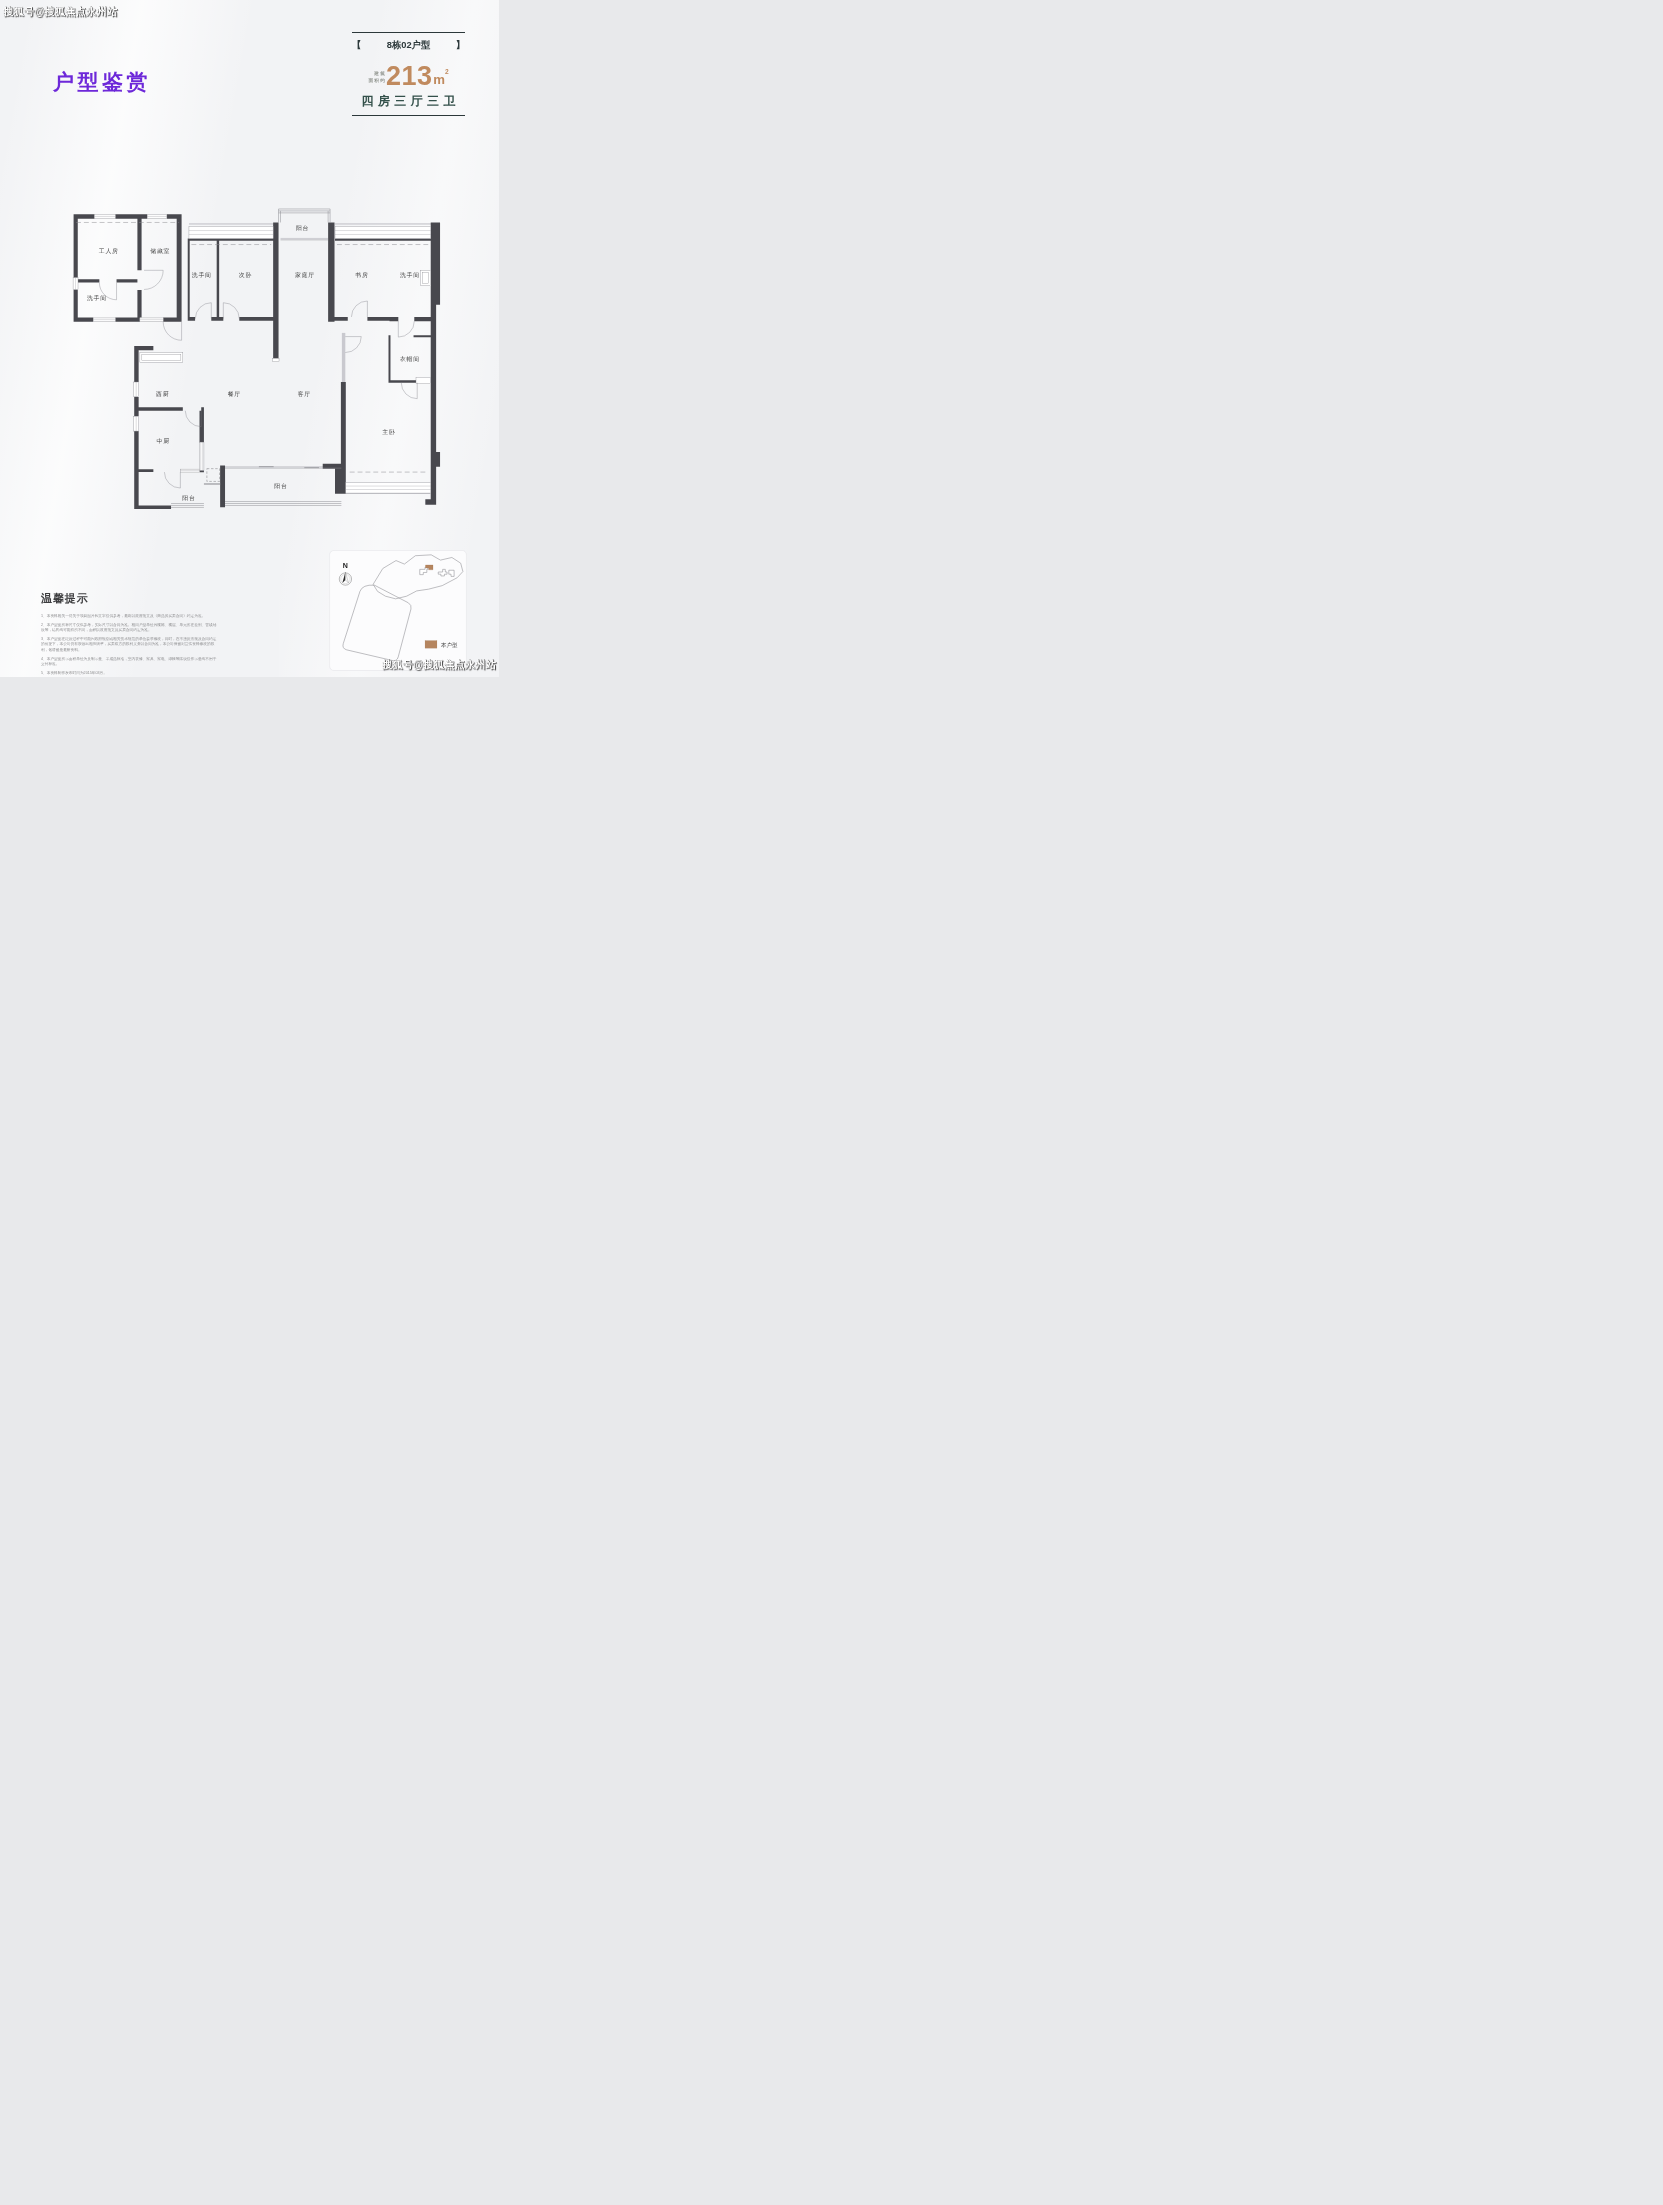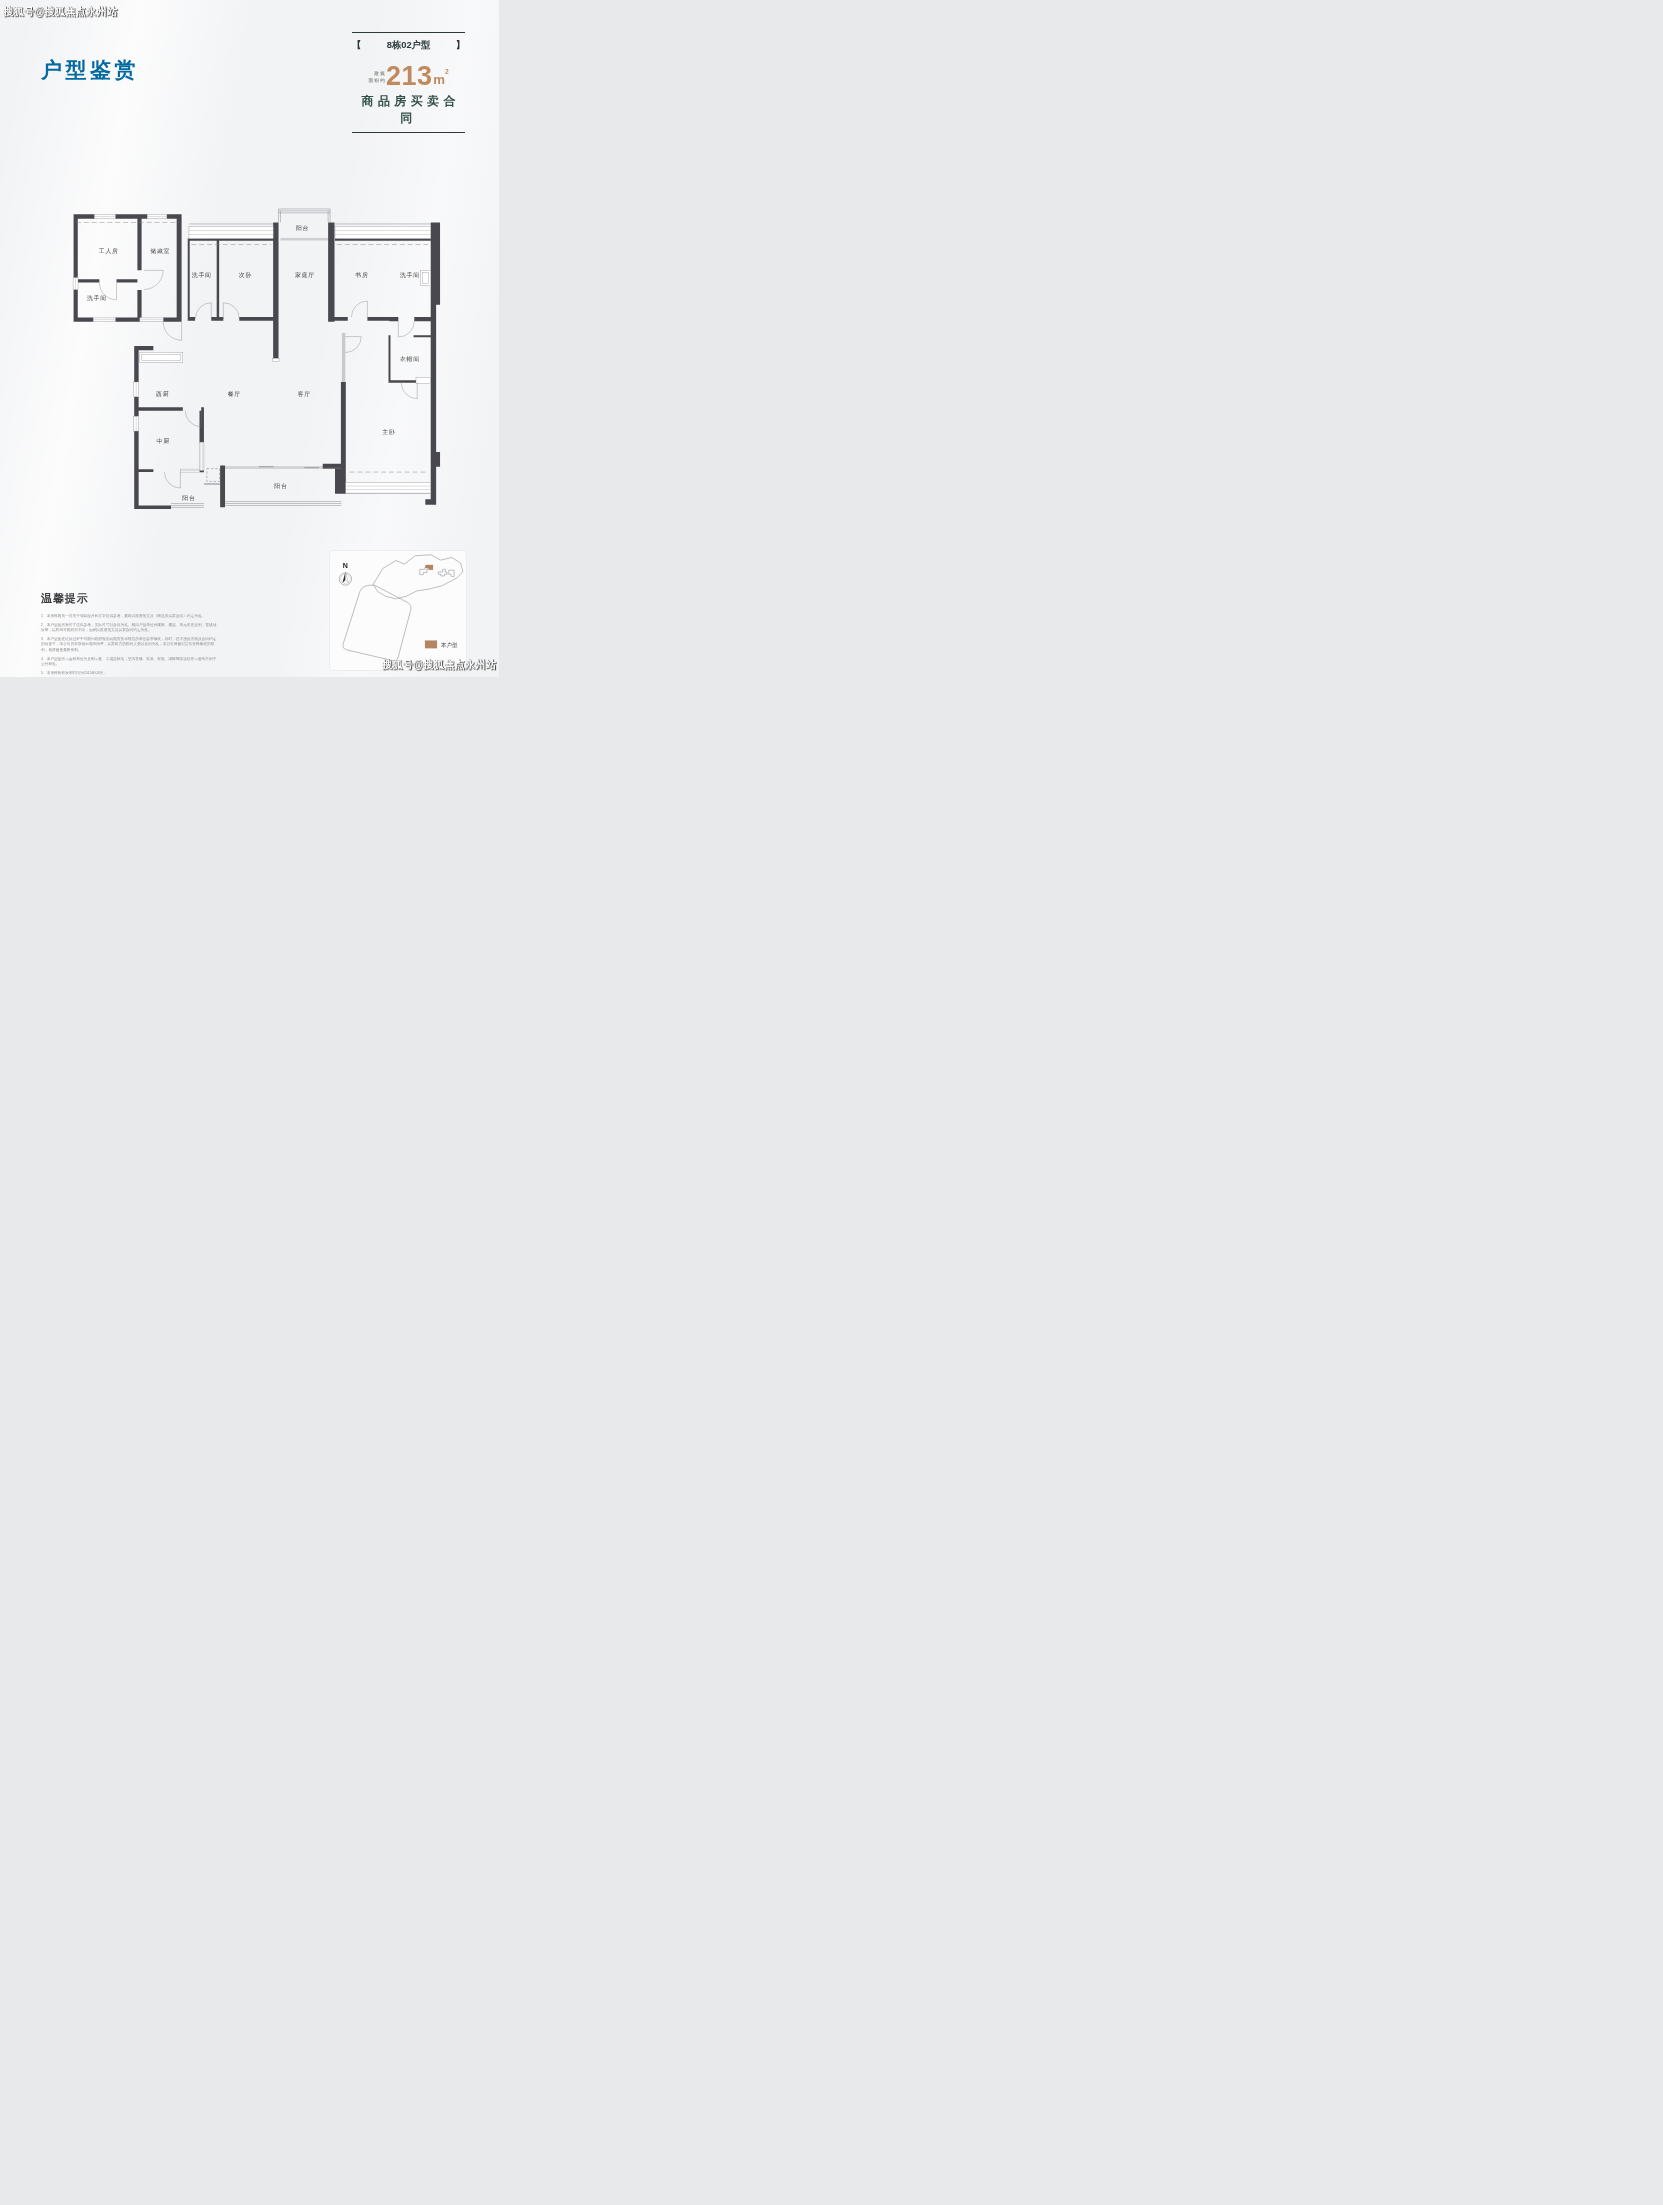--- a/index.html
+++ b/index.html
@@ -5,22 +5,22 @@
   html,body{margin:0;padding:0;background:#e8e9eb;}
   .page{position:relative;width:499px;height:677px;background:#f2f3f5;overflow:hidden;
         font-family:"Liberation Sans",sans-serif;}
   .bg-streak{position:absolute;top:0;height:100%;pointer-events:none;}
   .s1{left:-79px;width:362px;background:linear-gradient(100deg,rgba(255,255,255,0) 22%,rgba(255,255,255,.75) 46%,rgba(255,255,255,0) 70%);}
   .s2{right:-53px;width:273px;background:linear-gradient(100deg,rgba(255,255,255,0) 25%,rgba(255,255,255,.5) 50%,rgba(255,255,255,0) 75%);}
   .watermark{position:absolute;font-size:10px;font-weight:bold;color:#fff;letter-spacing:0.4px;
              text-shadow:0.4px 0.4px 0 #1c1c1c,0.9px 0.9px 0.9px rgba(0,0,0,.6);white-space:nowrap;}
   .wm-top{left:3.5px;top:5.3px;}
   .wm-bottom{right:2.6px;top:658px;}
-  .title{position:absolute;left:41px;top:56px;margin:0;font-size:21px;font-weight:bold;
-         color:#0369a1;letter-spacing:3.5px;text-align:right;}
+  .title{position:absolute;left:41px;top:56px;margin:12px;font-size:21px;font-weight:bold;
+         color:#6d28d9;letter-spacing:3.5px;text-align:right;}
   .unit-card{position:absolute;left:352px;top:32px;width:113px;text-align:center;}
   .rule{height:0.9px;background:#2c383a;}
   .unit-name-row{display:flex;justify-content:space-between;align-items:center;margin-top:5.7px;
                  font-size:9.3px;font-weight:bold;color:#2c383a;}
   .area-row{margin-top:13px;display:flex;justify-content:center;align-items:flex-end;color:#c08a5e;}
   .area-prefix{display:flex;flex-direction:column;font-size:4.6px;color:#8f938d;margin-bottom:4px;
                letter-spacing:1.3px;line-height:1.4;text-align:right;font-weight:bold;}
   .area-value{font-size:27px;font-weight:bold;line-height:.88;letter-spacing:0.4px;}
   .area-unit{font-size:13.2px;font-weight:bold;margin:0 0 0.9px 0.9px;}
   .area-sup{font-size:6.6px;font-weight:bold;transform:translateY(-13.2px);display:inline-block;}
@@ -54,21 +54,21 @@
     </div>
     <div class="area-row">
       <span class="area-prefix">
         <span>建筑</span>
         <span>面积约</span>
       </span>
       <span class="area-value">213</span>
       <span class="area-unit">m</span>
       <span class="area-sup">2</span>
     </div>
-    <div class="layout-row">商品房买卖合同</div>
+    <div class="layout-row">四房三厅三卫</div>
     <div class="rule bottom"></div>
   </div>
 
   <svg class="floorplan" viewBox="0 0 1540 1270" xmlns="http://www.w3.org/2000/svg">
 
     <g fill="#cfcfd4">
       <rect x="505" y="98" width="343" height="6"></rect>
       <rect x="1100" y="98" width="400" height="6"></rect>
       <rect x="878" y="158" width="194" height="5"></rect>
       <rect x="652" y="1088" width="474" height="5"></rect>

